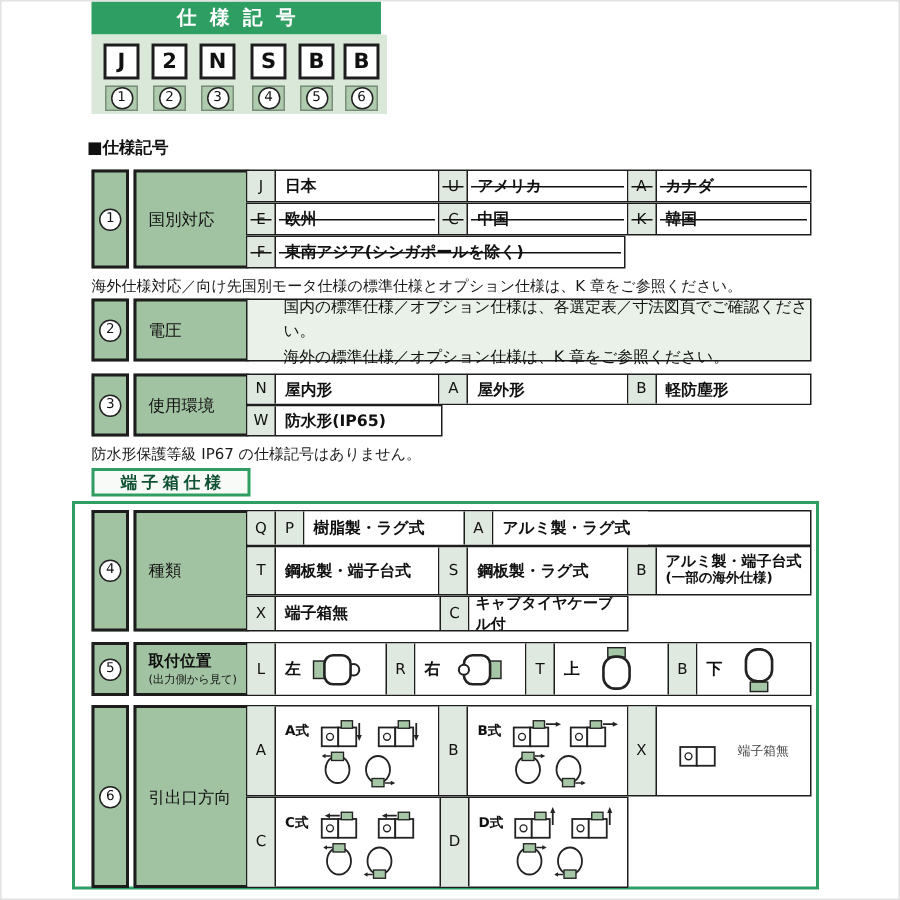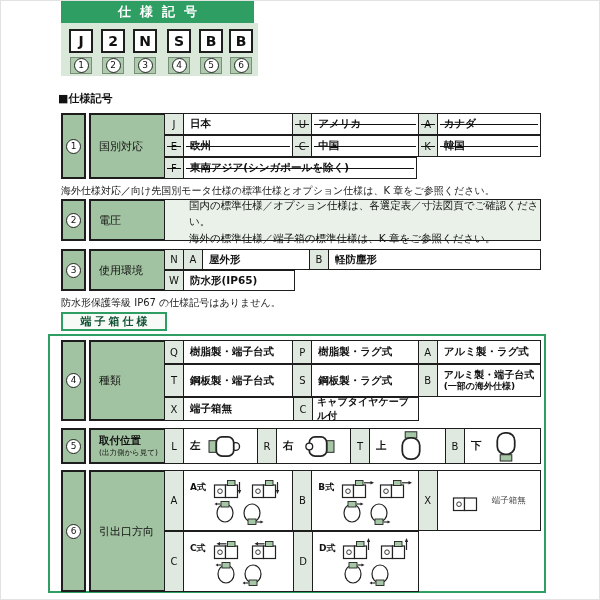--- a/index.html
+++ b/index.html
@@ -121,33 +121,34 @@
 
   <div class="abs" style="left:60px;top:198px;width:480px;height:42px">
     <div class="numbox" style="height:42px">
         <span class="circ">2</span>
       </div>
     <div class="labelbox" style="height:42px">
         <span>電圧</span>
       </div>
     <div class="subrow content-green" style="left:103px;top:0;width:377px;height:42px;flex-direction:column;display:flex;align-items:flex-start;justify-content:center">
       <div>国内の標準仕様／オプション仕様は、各選定表／寸法図頁でご確認ください。</div>
-      <div>海外の標準仕様／端子箱の標準仕様は、K 章をご参照ください。</div>
+      <div>海外の標準仕様／オプション仕様は、K 章をご参照ください。</div>
     </div>
   </div>
 
   <div class="abs" style="left:60px;top:248px;width:480px;height:42px">
     <div class="numbox" style="height:42px">
         <span class="circ">3</span>
       </div>
     <div class="labelbox" style="height:42px">
         <span>使用環境</span>
       </div>
     <div class="subrow" style="left:103px;top:0;width:377px;height:21px">
       <div class="cell codec" style="width:19px">N</div>
+      <div class="cell valc" style="width:110px">屋内形</div>
       <div class="cell codec" style="width:19px">A</div>
       <div class="cell valc" style="width:107px">屋外形</div>
       <div class="cell codec" style="width:19px">B</div>
       <div class="cell valc lastc" style="width:103px">軽防塵形</div>
     </div>
     <div class="subrow" style="left:103px;top:21px;width:131px;height:21px">
       <div class="cell codec" style="width:19px">W</div>
       <div class="cell valc lastc" style="width:110px">防水形(IP65)</div>
     </div>
   </div>
@@ -159,21 +160,20 @@
 
   <div class="abs" style="left:60px;top:339px;width:480px;height:81px">
     <div class="numbox" style="height:81px">
         <span class="circ">4</span>
       </div>
     <div class="labelbox" style="height:81px">
         <span>種類</span>
       </div>
     <div class="subrow" style="left:103px;top:0;width:377px;height:24px">
       <div class="cell codec" style="width:19px">Q</div>
-      <div class="cell valc" style="width:110px">樹脂製・端子台式</div>
       <div class="cell codec" style="width:19px">P</div>
       <div class="cell valc" style="width:107px">樹脂製・ラグ式</div>
       <div class="cell codec" style="width:19px">A</div>
       <div class="cell valc lastc" style="width:103px">アルミ製・ラグ式</div>
     </div>
     <div class="subrow" style="left:103px;top:24px;width:377px;height:33px">
       <div class="cell codec" style="width:19px">T</div>
       <div class="cell valc" style="width:110px">鋼板製・端子台式</div>
       <div class="cell codec" style="width:19px">S</div>
       <div class="cell valc" style="width:107px">鋼板製・ラグ式</div>

